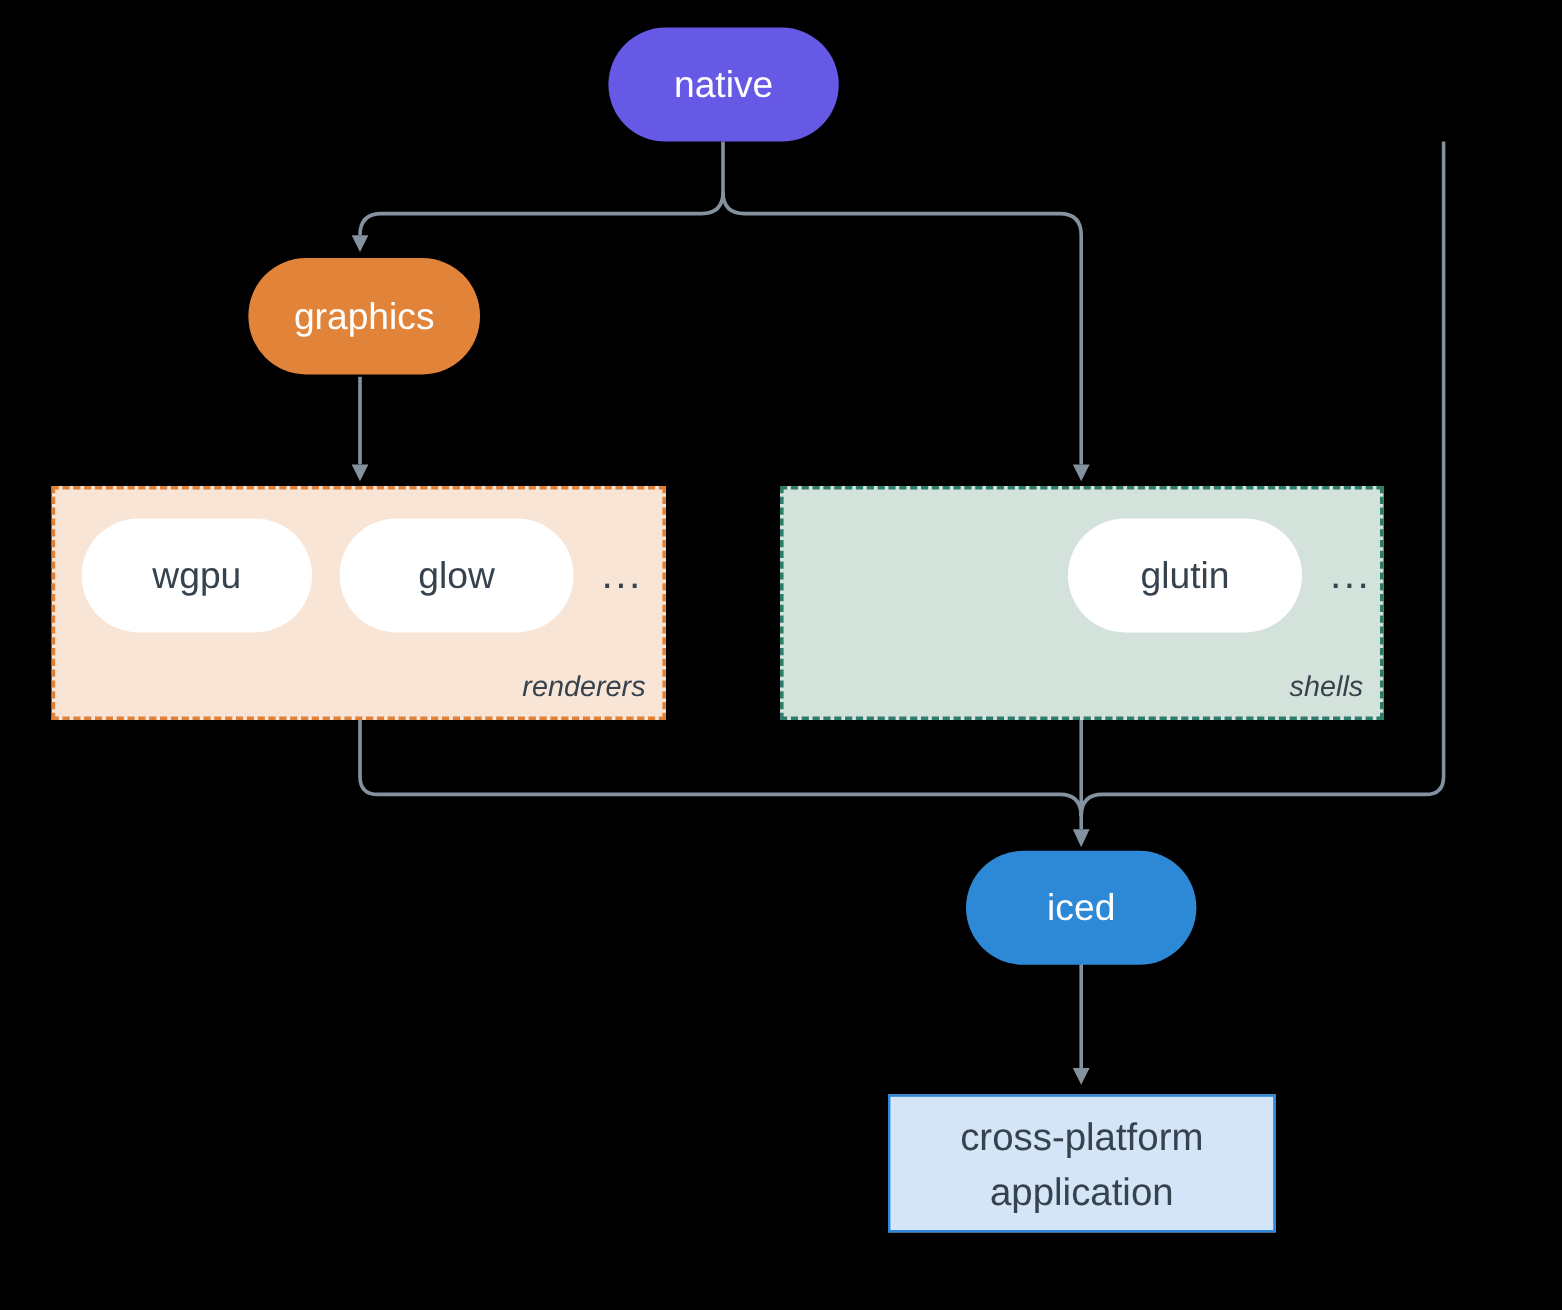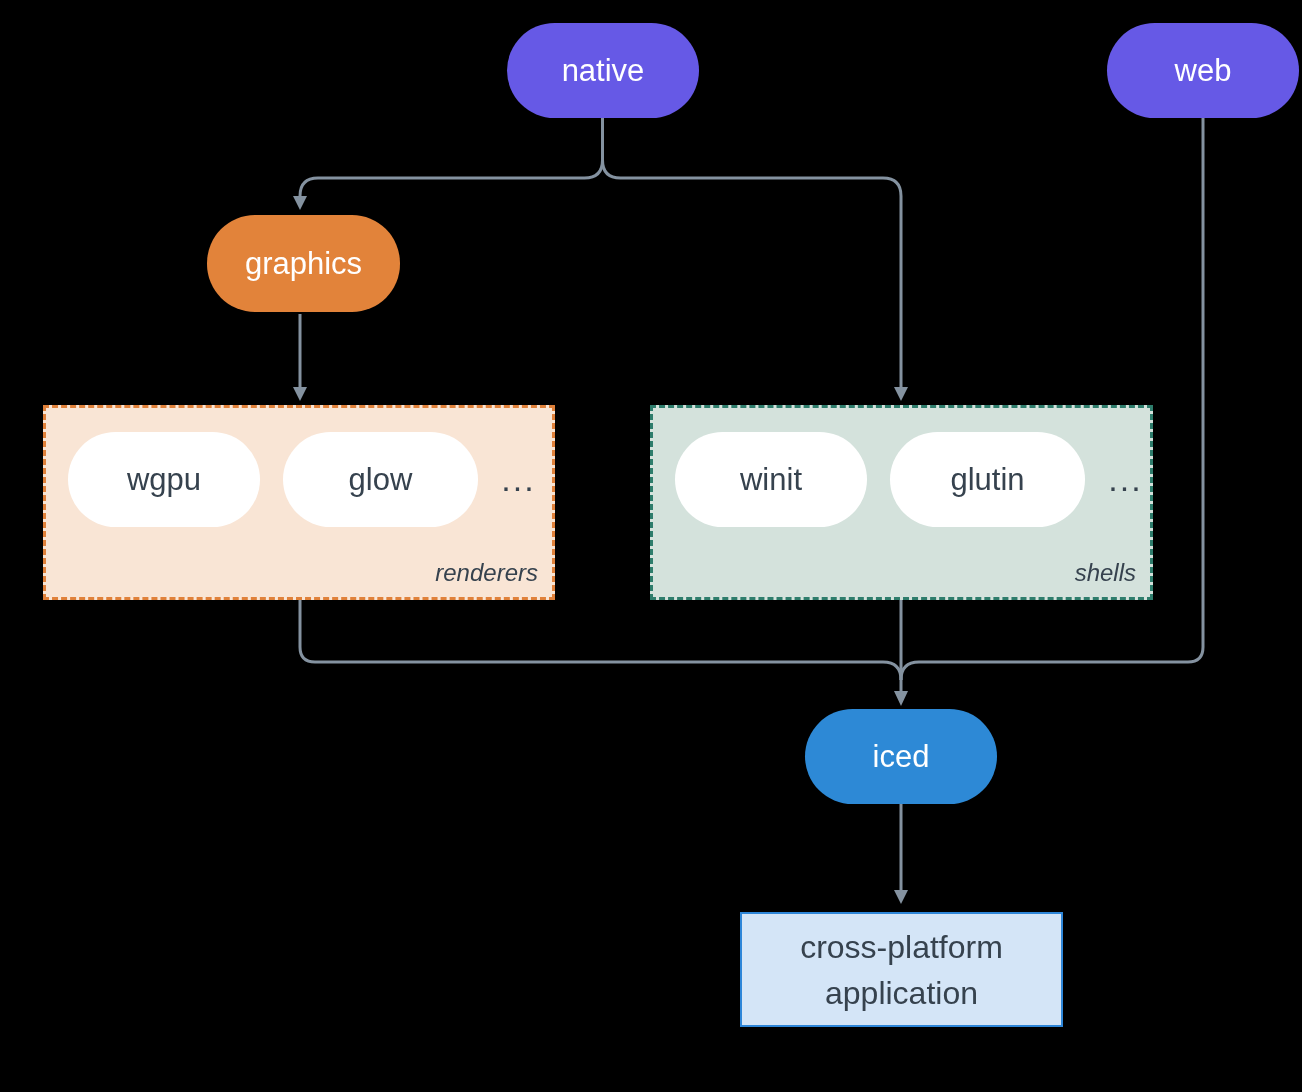--- a/index.html
+++ b/index.html
@@ -143,43 +143,37 @@
     <polygon points="881,706 874,691 888,691"></polygon>
 
     <path d="M 881 803 L 881 890"></path>
     <polygon points="881,904 874,890 888,890"></polygon>
   </svg>
 
   <div class="pill purple node-native">
     <span>native</span>
   </div>
 
-  <div class="pill purple node-web">
-    <span>web</span>
-  </div>
 
   <div class="pill orange node-graphics">
     <span>graphics</span>
   </div>
 
   <div class="group-box group-renderers">
     <div class="pill white slot-a">
       <span>wgpu</span>
     </div>
     <div class="pill white slot-b">
       <span>glow</span>
     </div>
     <div class="ellipsis">...</div>
     <div class="group-label">renderers</div>
   </div>
 
   <div class="group-box group-shells">
-    <div class="pill white slot-a">
-      <span>winit</span>
-    </div>
     <div class="pill white slot-b">
       <span>glutin</span>
     </div>
     <div class="ellipsis">...</div>
     <div class="group-label">shells</div>
   </div>
 
   <div class="pill blue node-iced">
     <span>iced</span>
   </div>

